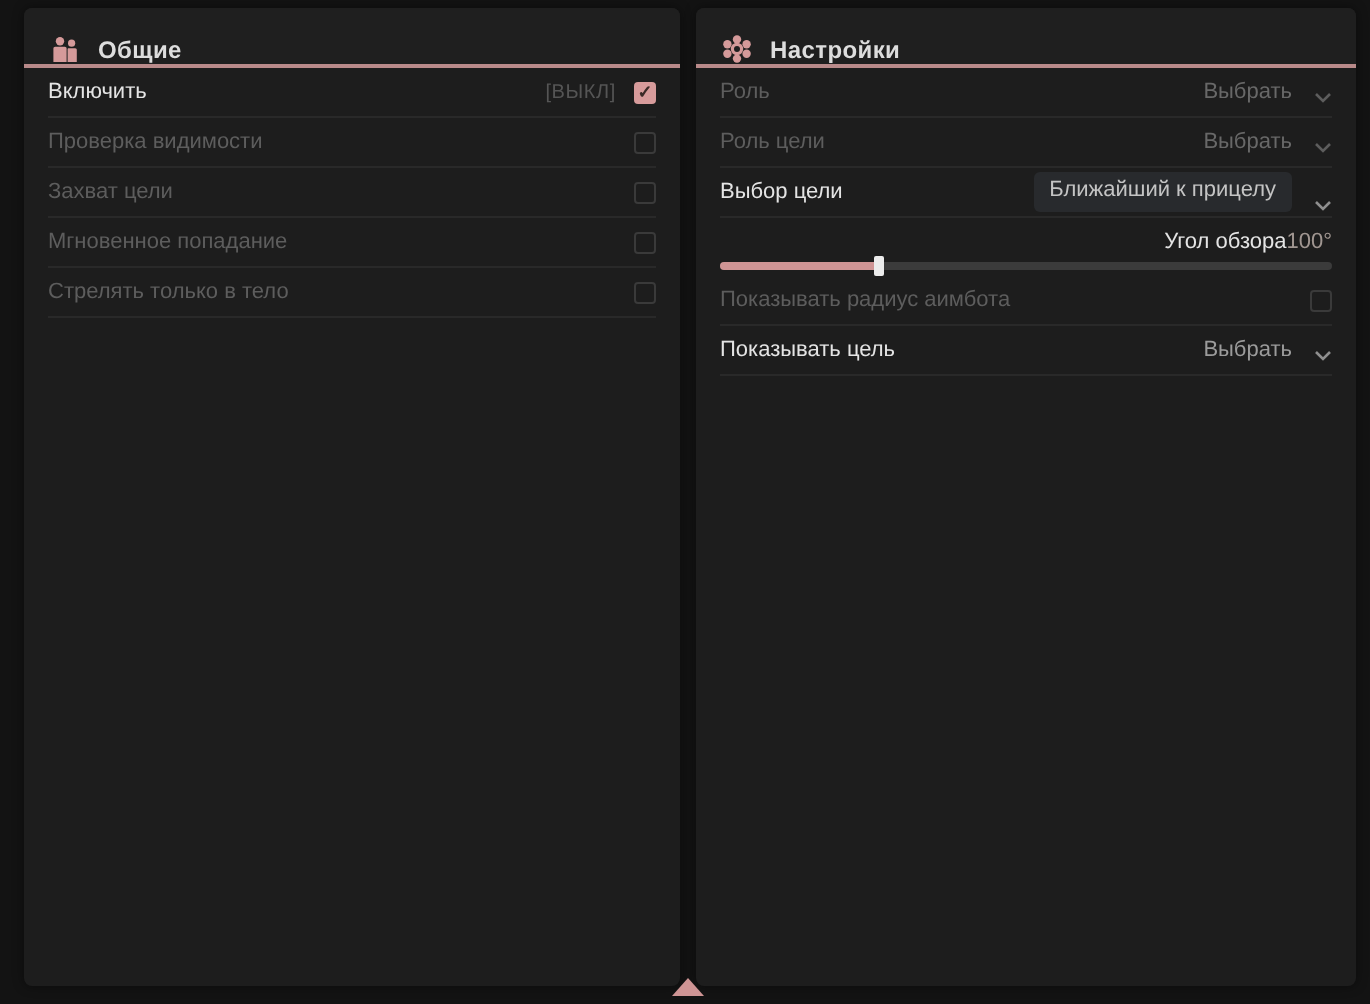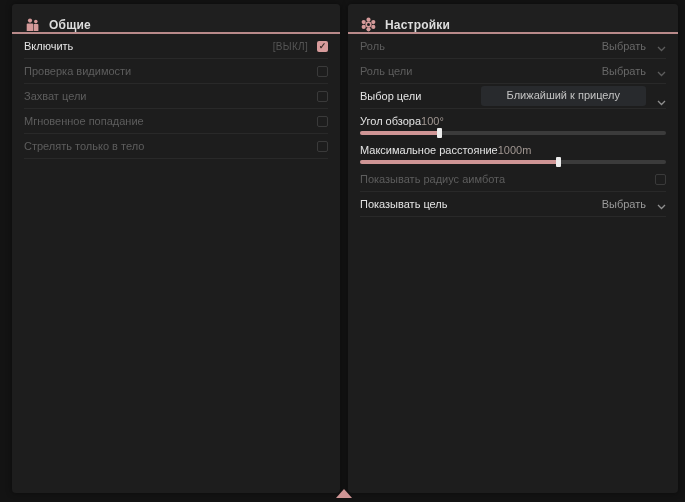--- a/index.html
+++ b/index.html
@@ -36,28 +36,28 @@
 
   .badge{color:#555555;font-size:10px;margin-right:9px;letter-spacing:.3px;}
 
   .checkbox{width:11px;height:11px;border-radius:2px;box-sizing:border-box;flex:0 0 auto;}
   .checkbox.checked{background:#d79b9b;color:#3b2a27;display:flex;align-items:center;justify-content:center;font-size:9px;font-weight:bold;line-height:1;}
   .checkbox.unchecked{border:1px solid #3a3a3a;background:transparent;}
 
   .select-plain{color:#686868;font-size:11px;}
   .select-plain.mid{color:#9b9b9b;}
   .select-box{
-    background:#282a2d;border-radius:3px;padding:3px 26px;
+    background:#282a2d;border-radius:3px;padding:3px 8px;
     color:#c4c4c4;font-size:11px;line-height:1.2;
   }
   .chevron{margin-left:11px;color:#8f8f8f;display:flex;align-items:center;}
   .chevron.dim{color:#5d5d5d;}
 
   .slider-row{margin:0 12px;height:29px;padding-top:4px;box-sizing:border-box;}
-  .slider-head{display:flex;align-items:center;justify-content:flex-start;font-size:11px;height:15px;}
+  .slider-head{display:flex;align-items:center;justify-content:flex-end;font-size:11px;height:15px;}
   .slider-value{color:#a09691;font-size:11px;}
   .slider-track{margin-top:3px;height:4px;background:#3b3b3b;border-radius:2px;position:relative;}
   .slider-fill{height:100%;background:#cf9595;border-radius:2px;}
   .slider-handle{position:absolute;top:-3px;width:5px;height:10px;background:#ececec;border-radius:1px;margin-left:-3px;}
 
   .scroll-indicator{
     position:absolute;left:336px;top:489px;width:0;height:0;
     border-left:8px solid transparent;border-right:8px solid transparent;
     border-bottom:9px solid #cf9595;
   }
@@ -158,30 +158,20 @@
     <div class="slider-head">
       <span class="lbl-bright">Угол обзора</span>
       <span class="slider-value">100°</span>
     </div>
     <div class="slider-track">
       <div class="slider-fill" style="width: 26%;"></div>
       <div class="slider-handle" style="left: 26%;"></div>
     </div>
   </div>
 
-  <div class="slider-row">
-    <div class="slider-head">
-      <span class="lbl-bright">Максимальное расстояние</span>
-      <span class="slider-value">1000m</span>
-    </div>
-    <div class="slider-track">
-      <div class="slider-fill" style="width: 65%;"></div>
-      <div class="slider-handle" style="left: 65%;"></div>
-    </div>
-  </div>
 
   <div class="row">
     <span class="lbl-dim">Показывать радиус аимбота</span>
     <span class="checkbox unchecked"></span>
   </div>
 
   <div class="row">
     <span class="lbl-bright">Показывать цель</span>
     <span class="right-cluster">
       <span class="select-plain mid">Выбрать</span>

